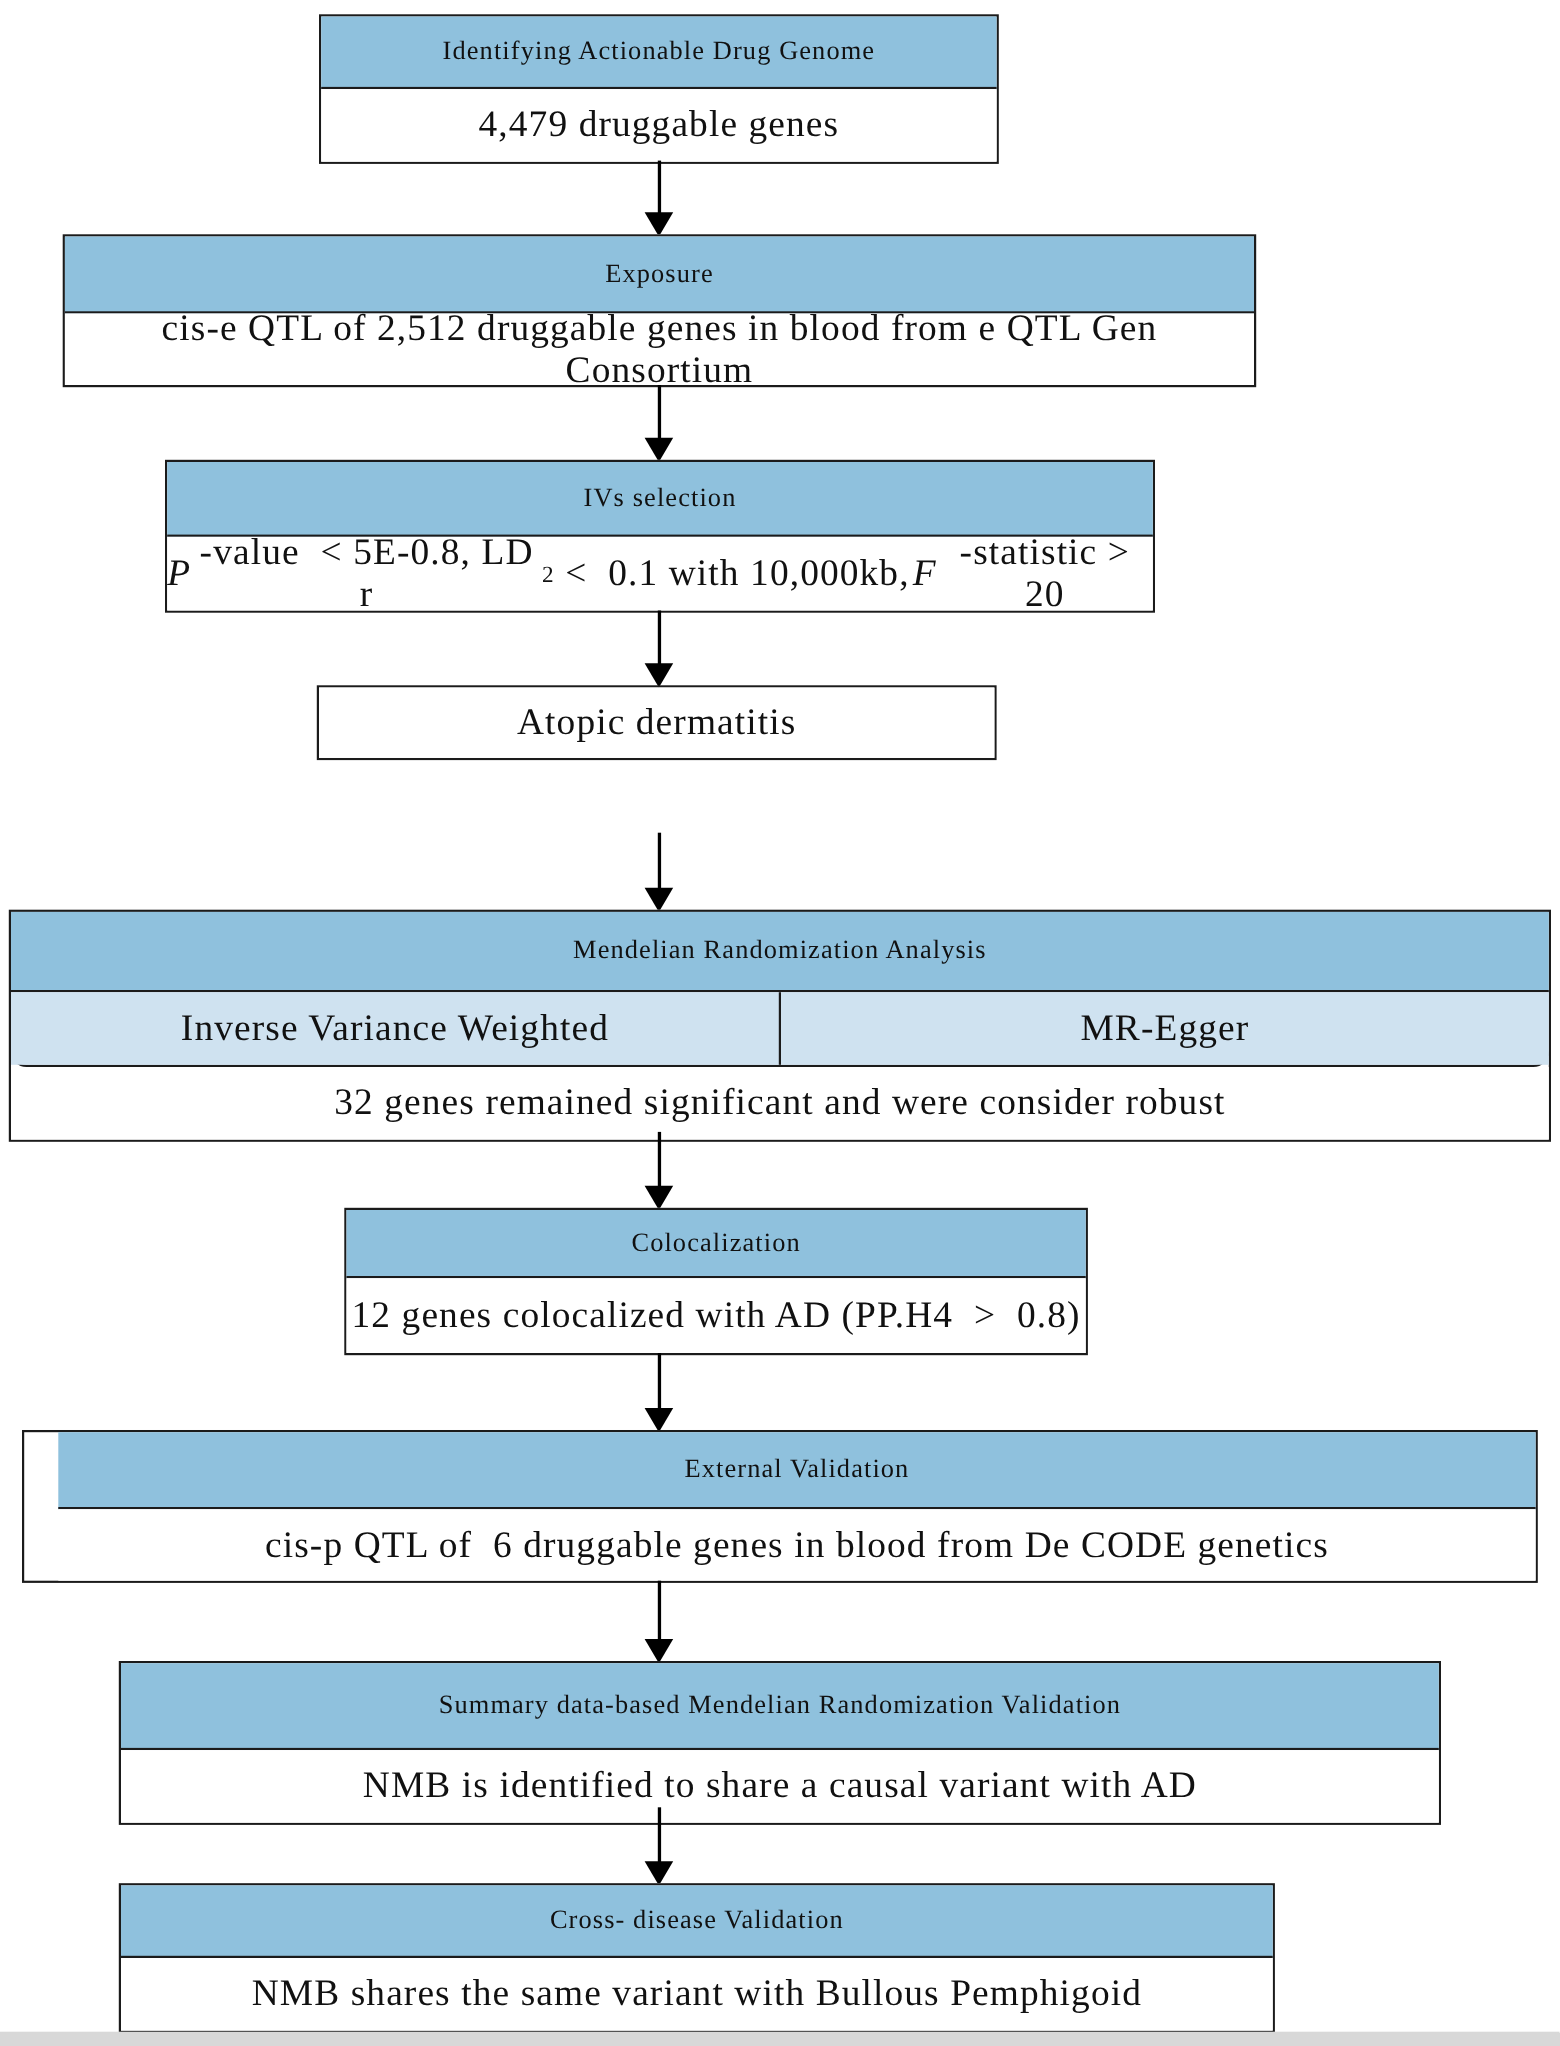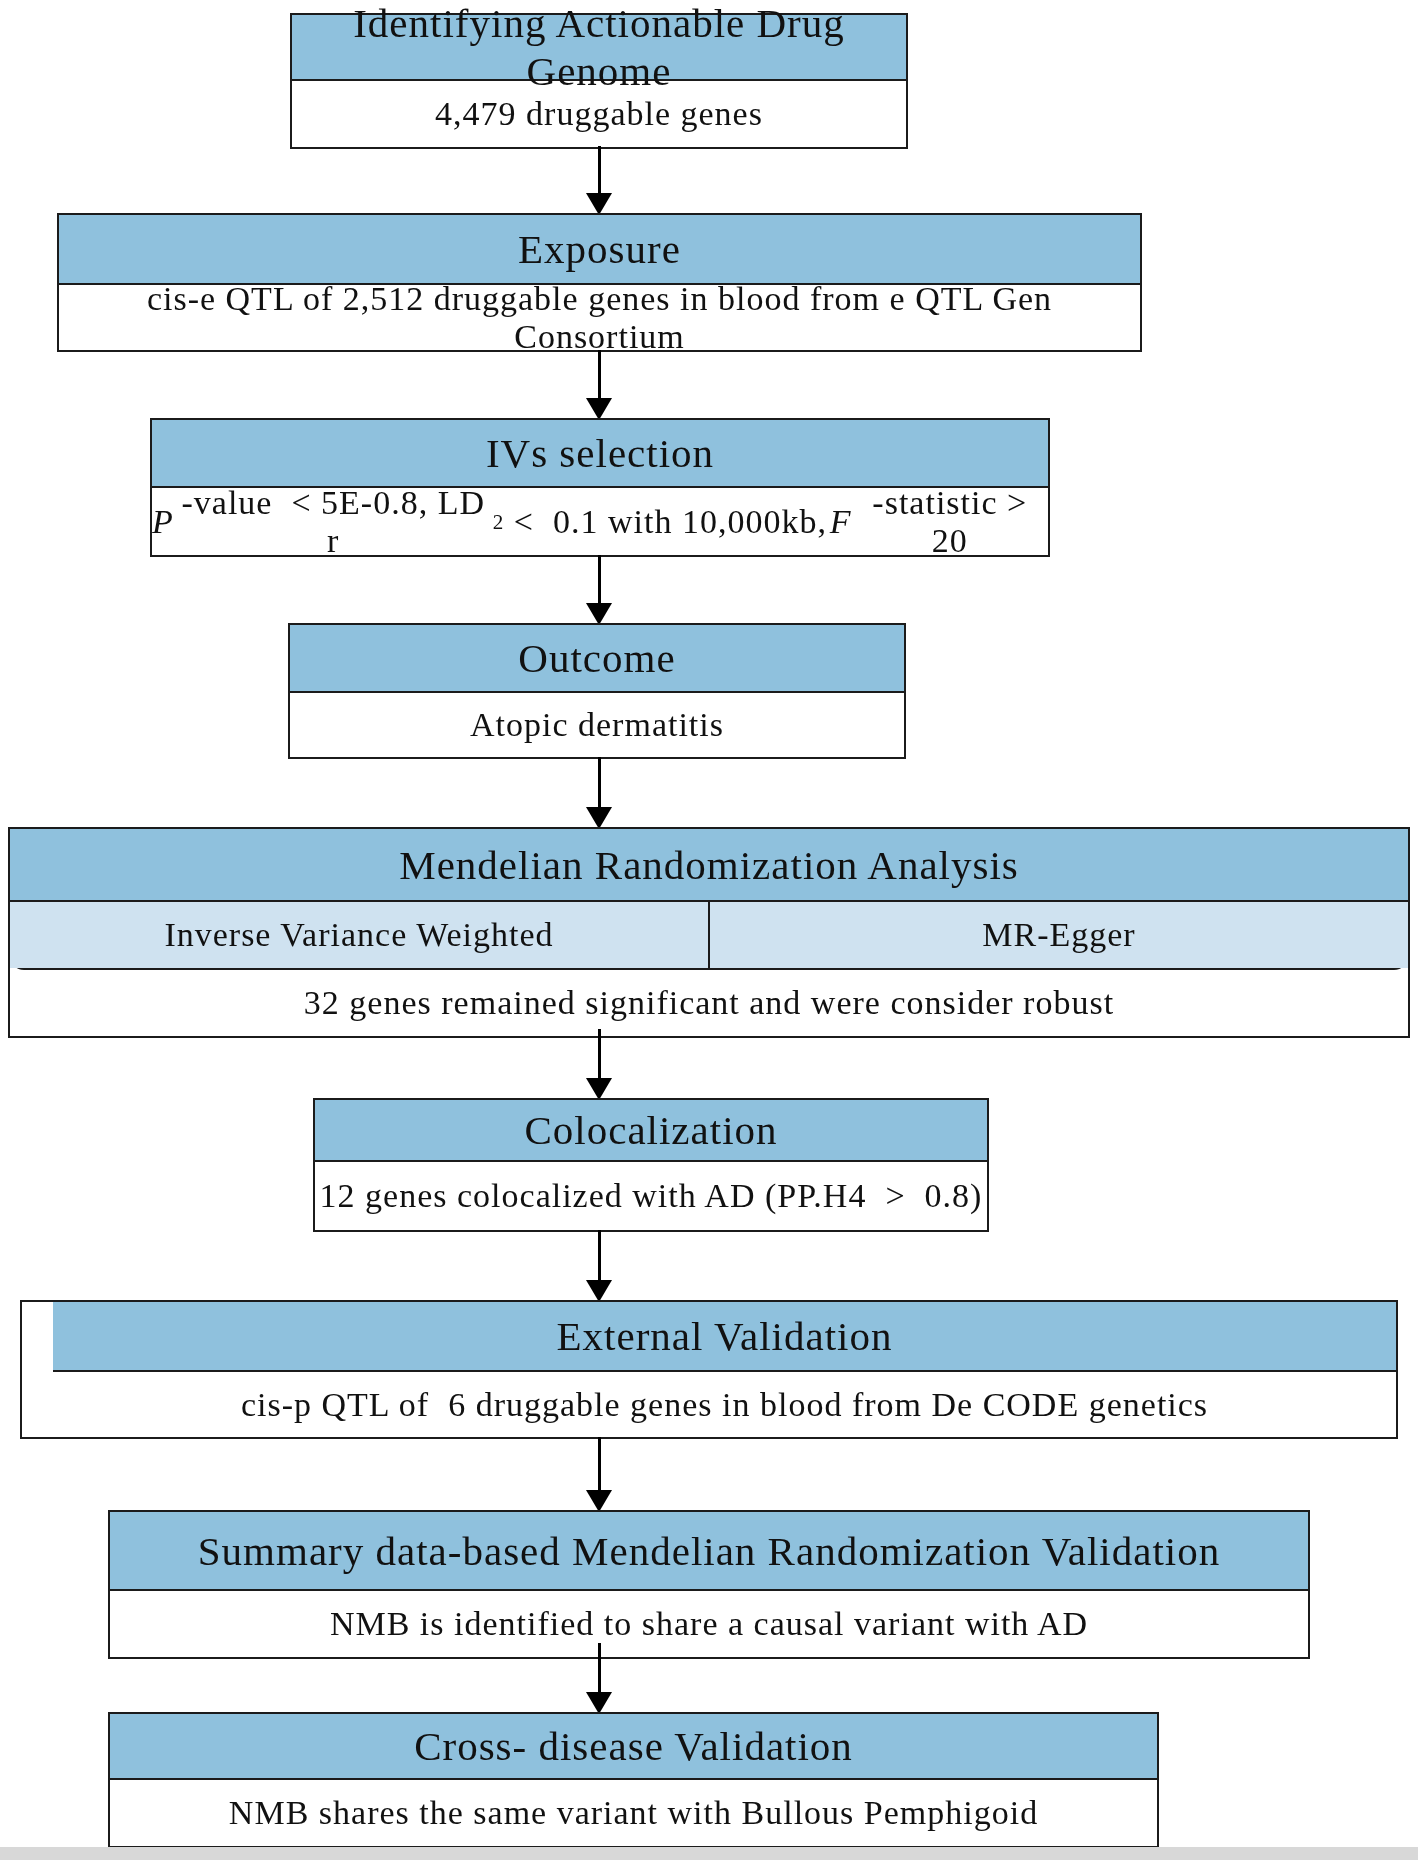--- a/index.html
+++ b/index.html
@@ -25,21 +25,21 @@
     position: absolute;
     border: 2px solid var(--border);
     background: var(--body-fill);
   }
   .fhead {
     display: flex;
     align-items: center;
     justify-content: center;
     background: var(--header-fill);
     border-bottom: 2px solid var(--border);
-    font-size: 41px;
+    font-size: 24px;
     letter-spacing: 1px;
     text-align: center;
   }
   .fsubrow {
     display: flex;
     border-bottom: 2px solid var(--border);
     border-radius: 14px;
   }
   .fsub {
     flex: 1;
@@ -141,21 +141,20 @@
     <div class="fhead">IVs selection</div>
     <div class="fbody"><span class="it">P</span><span>-value  &lt; 5E-0.8, LD r</span><span class="sup">2</span><span> &lt;  0.1 with 10,000kb, </span><span class="it">F</span><span>-statistic &gt; 20</span></div>
   </div>
 
   <div class="arrow a3">
     <div class="shaft"></div>
     <div class="head"></div>
   </div>
 
   <div class="fbox b4">
-    <div class="fhead">Outcome</div>
     <div class="fbody">Atopic dermatitis</div>
   </div>
 
   <div class="arrow a4">
     <div class="shaft"></div>
     <div class="head"></div>
   </div>
 
   <div class="fbox b5">
     <div class="fhead">Mendelian Randomization Analysis</div>

